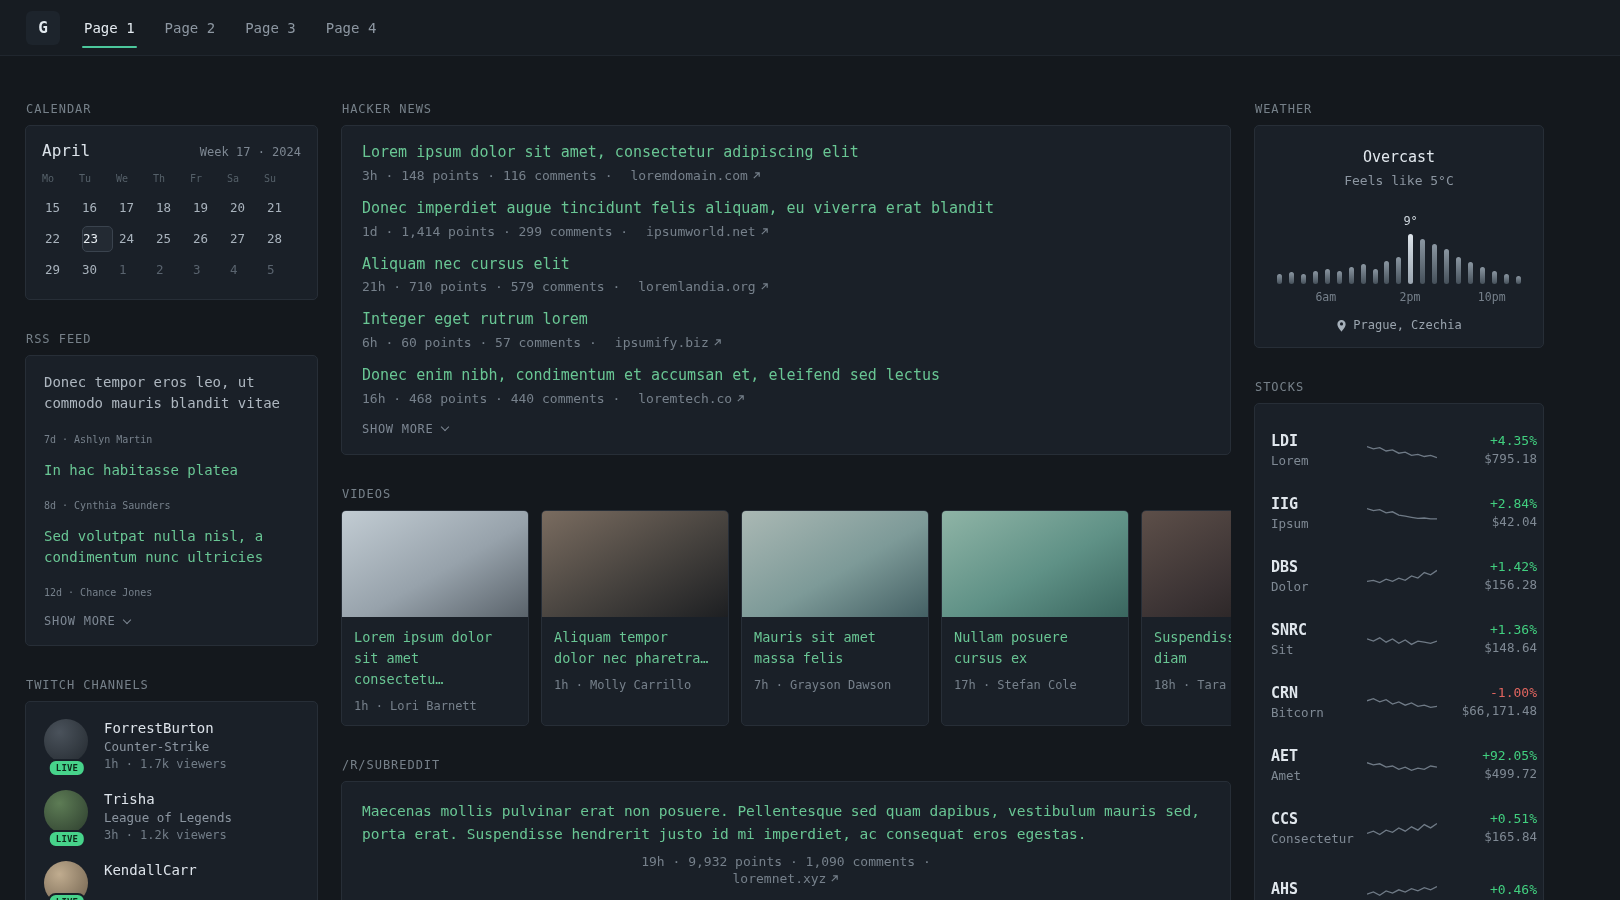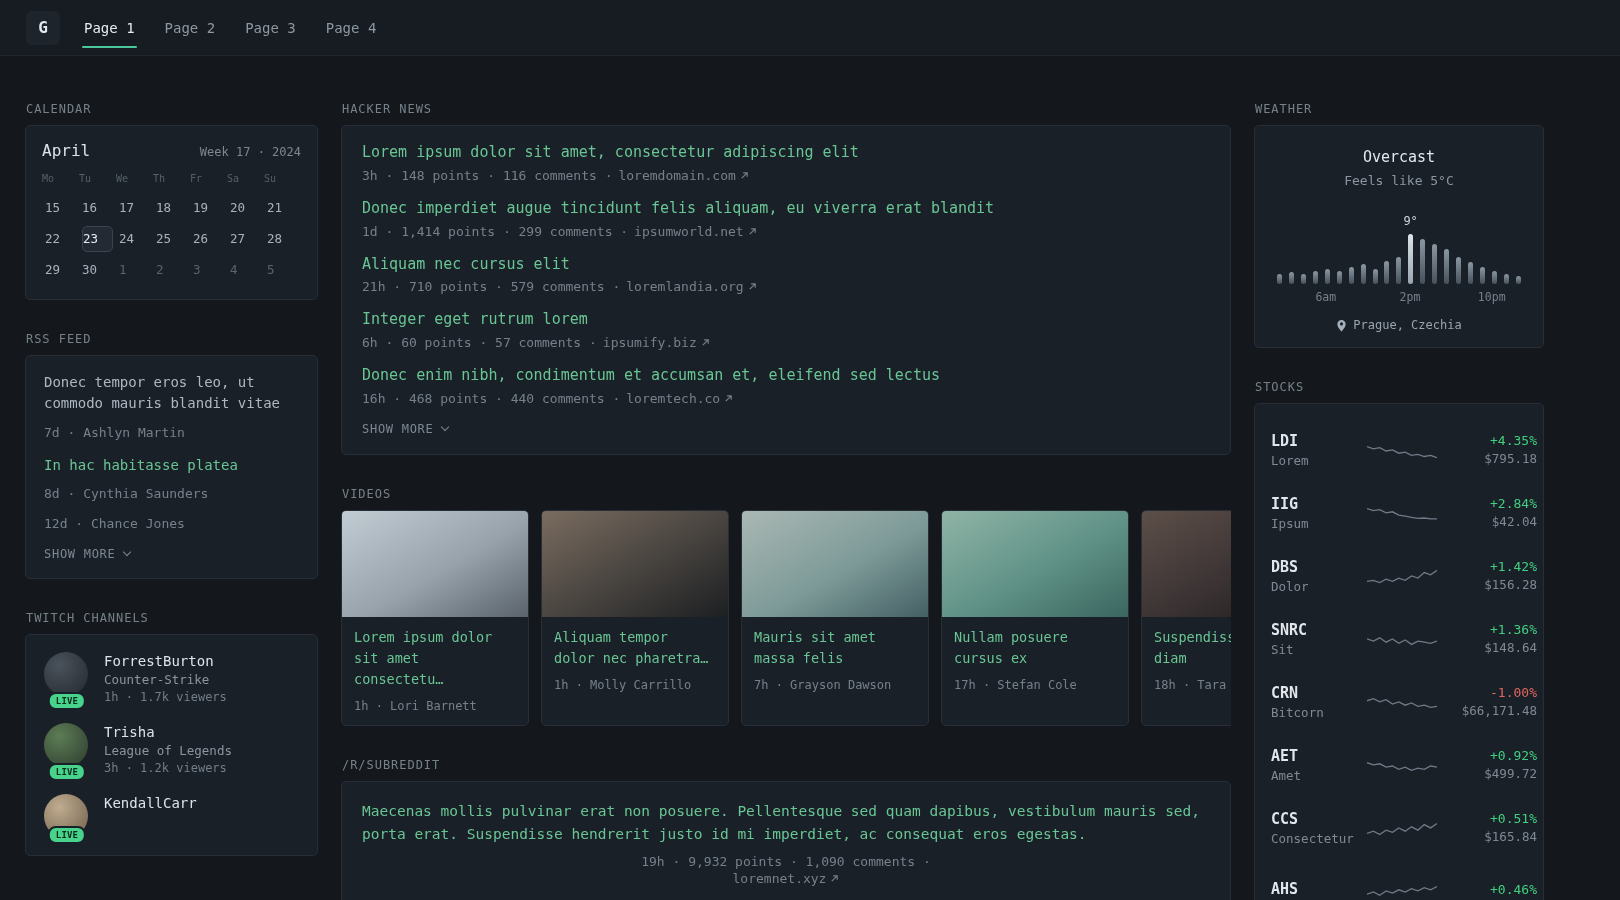--- a/index.html
+++ b/index.html
@@ -64,40 +64,40 @@
   .cal-grid{display:grid;grid-template-columns:repeat(7,1fr);row-gap:5px;}
   .cal-h{font-size:10px;color:#556069;padding:3px 0 6px;}
   .cal-d{font-size:12.5px;color:#a9b3bd;height:26px;line-height:26px;border-radius:5px;margin:0 3px;}
   .cal-d.dim{color:#59636e;}
   .cal-d.sel{background:#232a33;border:1px solid #3a434e;color:#e6ecf1;line-height:24px;}
   
   .rss-card{padding:16px 18px 17px;}
   .rss-item + .rss-item{margin-top:15px;}
   .rss-title{font-size:14px;line-height:1.52;color:var(--link);cursor:pointer;display:block;text-decoration:none;}
   .rss-item.muted .rss-title{color:#aeb7c0;}
-  .rss-meta{font-size:13px;color:#76808b;margin-top:10px;}
+  .rss-meta{font-size:10px;color:#76808b;margin-top:19px;}
   
   .tw-card{padding:17px 18px;}
   .tw-row{display:flex;gap:14px;cursor:pointer;}
   .tw-row + .tw-row{margin-top:19px;}
   .avatar-wrap{position:relative;width:46px;flex:none;}
   .avatar{width:44px;height:44px;border-radius:50%;background:#2a3138;}
   .live{
     position:absolute;left:50%;transform:translateX(-50%);bottom:-6px;
     background:var(--live-badge);color:#0e2a1b;font-size:9px;font-weight:bold;
     padding:2px 6px;border-radius:8px;border:2px solid var(--card);letter-spacing:.02em;
   }
   .tw-name{font-size:14px;color:#dde3ea;margin-top:1px;}
   .tw-game{font-size:12.5px;color:#8b95a0;margin-top:3px;}
   .tw-meta{font-size:12px;color:#727d88;margin-top:3px;}
   
   .hn-card{padding:16px 20px 18px;}
   .hn-item + .hn-item{margin-top:15px;}
   .hn-title{font-size:15px;color:var(--link);line-height:1.45;cursor:pointer;display:block;text-decoration:none;}
-  .hn-meta{font-size:13px;color:#76808b;margin-top:4px;display:flex;align-items:flex-start;gap:6px;}
+  .hn-meta{font-size:13px;color:#76808b;margin-top:4px;display:flex;align-items:flex-start;gap:18px;}
   .hn-source{color:#76808b;cursor:pointer;display:flex;align-items:center;gap:4px;text-decoration:none;}
   
   .videos-row{display:flex;gap:12px;overflow:hidden;}
   .video-card{
     width:188px;flex:none;background:var(--card);border:1px solid var(--border);
     border-radius:5px;overflow:hidden;cursor:pointer;
   }
   .thumb{height:106px;background:#333;}
   .v-body{padding:10px 12px 12px;}
   .v-title{font-size:13.5px;color:var(--link);line-height:1.55;min-height:42px;white-space:pre-line;}
@@ -199,20 +199,21 @@
       <div class="card rss-card">
         <div class="rss-item muted">
           <a class="rss-title">Donec tempor eros leo, ut commodo mauris blandit vitae</a>
           <div class="rss-meta">7d · Ashlyn Martin</div>
         </div>
         <div class="rss-item">
           <a class="rss-title">In hac habitasse platea</a>
           <div class="rss-meta">8d · Cynthia Saunders</div>
         </div>
         <div class="rss-item">
+          <a class="rss-title">Sed volutpat nulla nisl, a condimentum nunc ultricies</a>
           <div class="rss-meta">12d · Chance Jones</div>
         </div>
         <div class="show-more">
           <span>SHOW MORE</span>
           <span class="chev"></span>
         </div>
       </div>
     </section>
 
     <section>
@@ -518,21 +519,21 @@
           <div class="s-info">
             <div class="s-ticker">AET</div>
             <div class="s-name">Amet</div>
           </div>
           <div class="s-spark">
               <svg viewBox="0 0 70 26">
                 <polyline points="0.0,10.7 6.4,12.9 12.7,11.8 19.1,15.1 25.5,14.0 31.8,17.3 38.2,15.1 44.5,18.4 50.9,16.2 57.3,17.3 63.6,14.0 70.0,15.1"></polyline>
               </svg>
             </div>
           <div class="s-vals">
-            <div class="s-change">+0.92%</div>
+            <div class="s-change">+92.05%</div>
             <div class="s-price">$499.72</div>
           </div>
         </div>
         <div class="stock-row">
           <div class="s-info">
             <div class="s-ticker">CCS</div>
             <div class="s-name">Consectetur</div>
           </div>
           <div class="s-spark">
               <svg viewBox="0 0 70 26">

